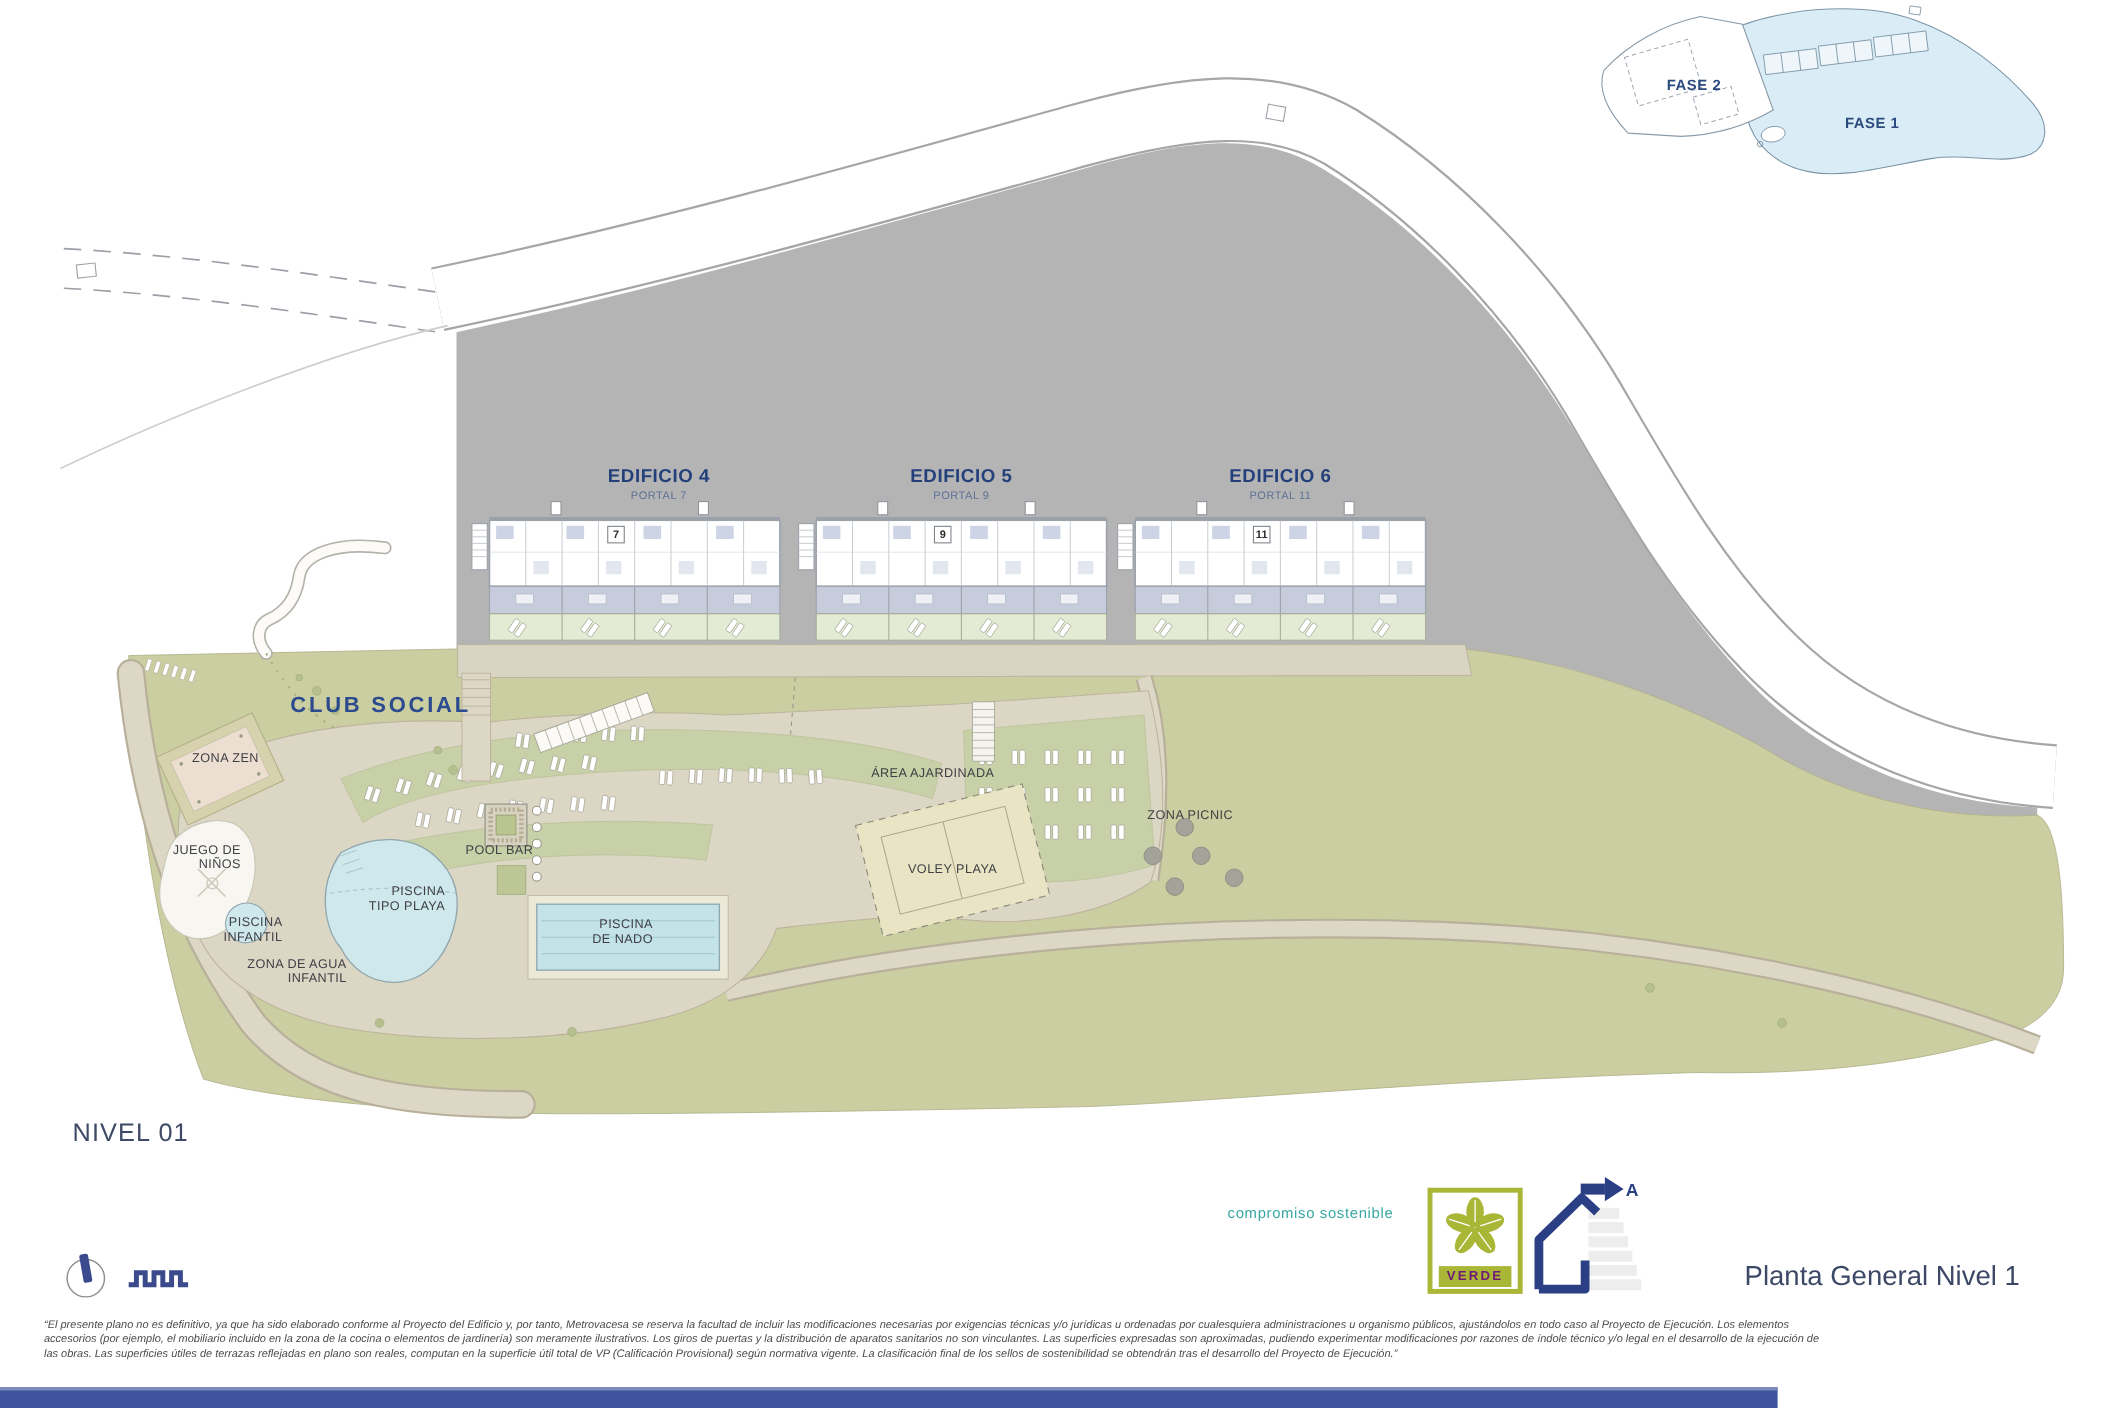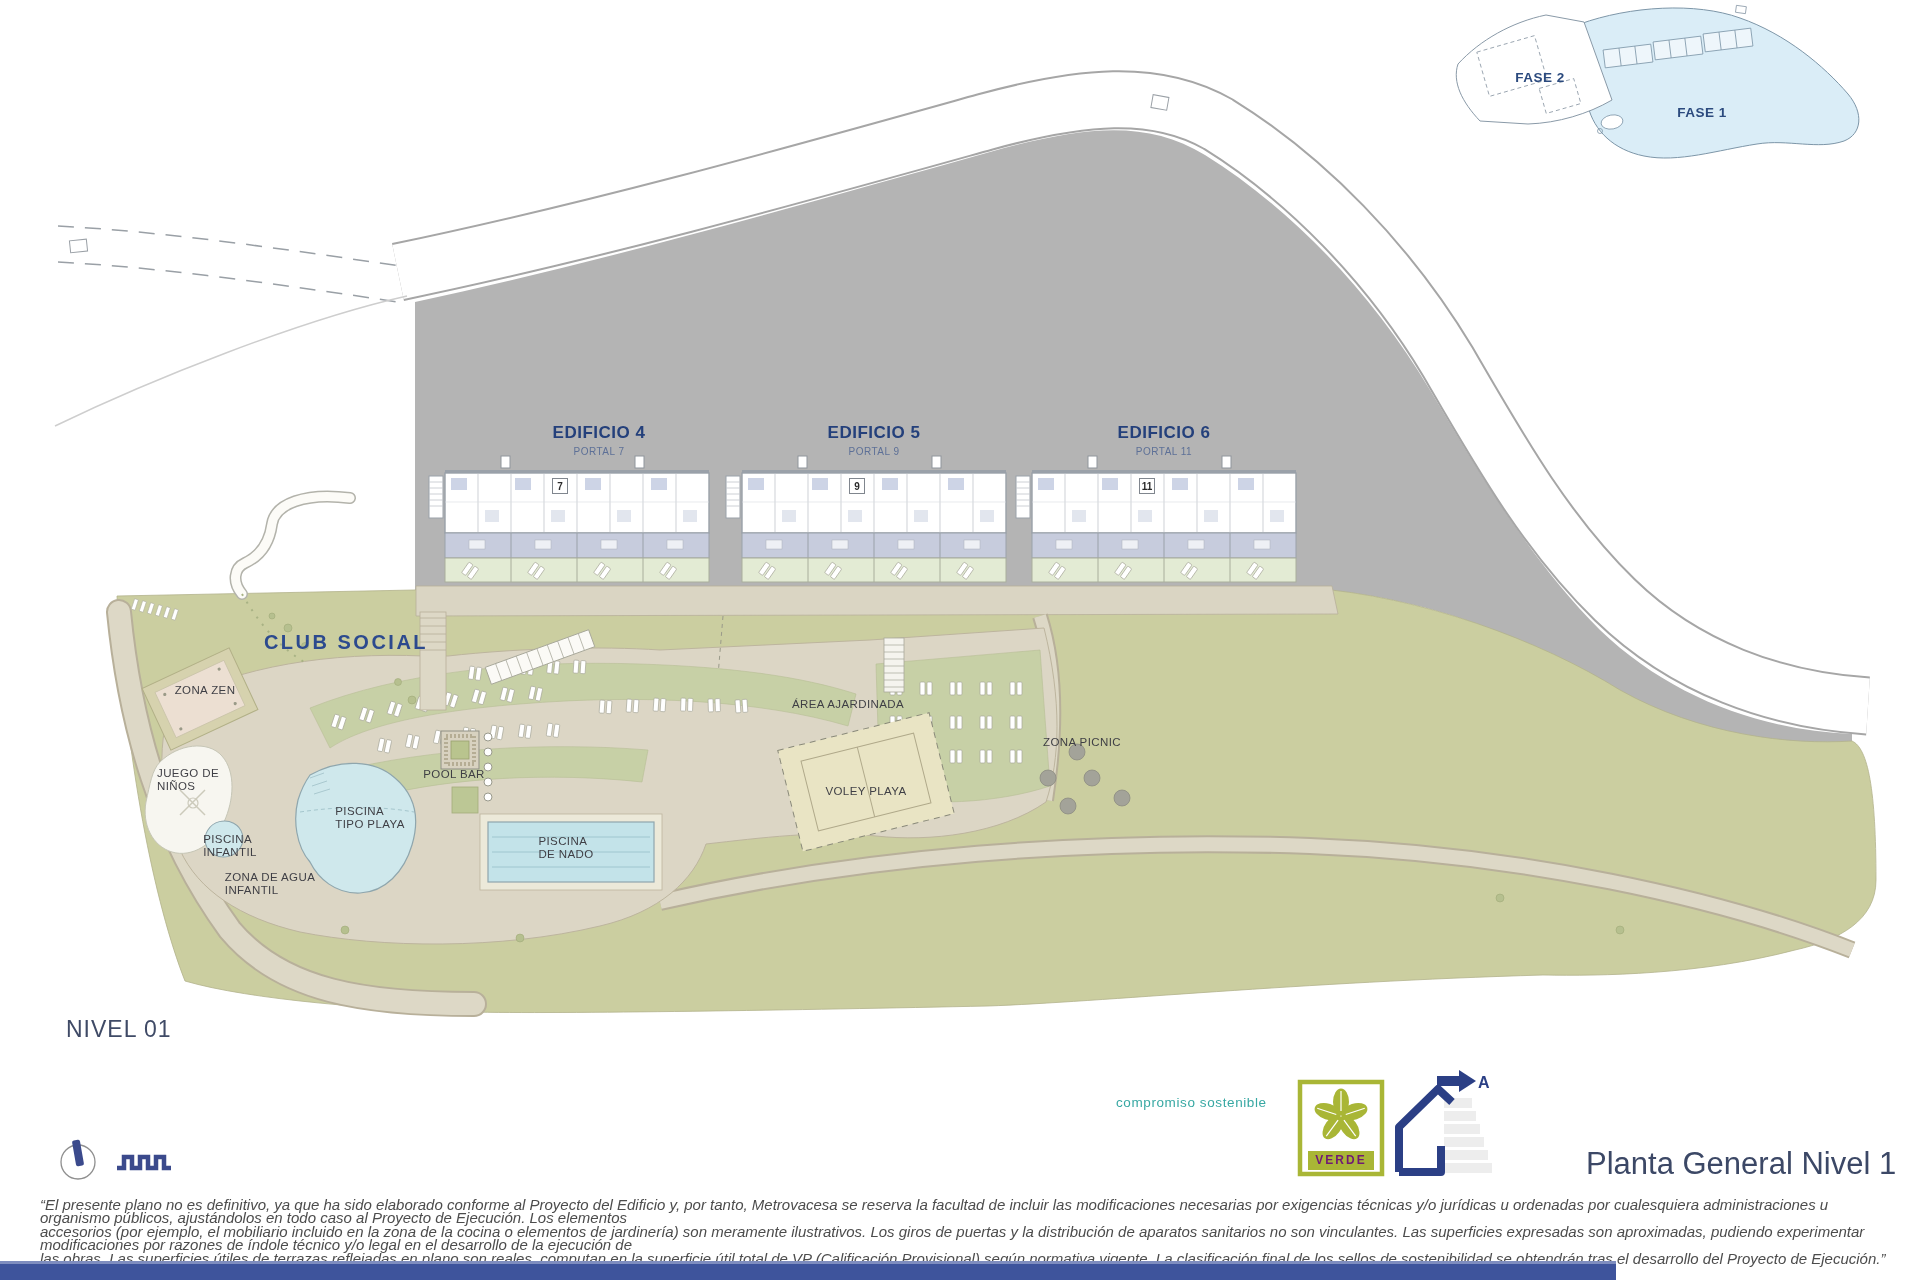--- a/index.html
+++ b/index.html
@@ -1,40 +1,40 @@
 <!DOCTYPE html>
 <html><head>
 <meta charset="utf-8">
 <style>
   html,body{margin:0;padding:0;background:#e9e9e9}
   .canvas{position:relative;width:1920px;height:1280px;background:#ffffff;
     font-family:"Liberation Sans",sans-serif;overflow:hidden}
   svg.plan{position:absolute;left:0;top:0;z-index:1}
-  .lbl{position:absolute;transform:translate(-50%,-50%);text-align:left;font-size:11.5px;
+  .lbl{position:absolute;transform:translate(-50%,-50%);text-align:right;font-size:11.5px;
     color:#3f3f45;letter-spacing:.4px;line-height:13px;white-space:nowrap;z-index:2}
   .lbl span{display:block}
   .lbl--title{font-size:20px;font-weight:bold;color:#2c4a8e;letter-spacing:2.5px}
   .bl{position:absolute;transform:translateX(-50%);text-align:center;z-index:2;white-space:nowrap}
   .bname{font-size:17px;font-weight:bold;color:#24407b;letter-spacing:.5px}
   .bportal{font-size:10px;color:#5d7097;margin-top:3px;letter-spacing:.5px}
   .chip{position:absolute;transform:translate(-50%,-50%);min-width:12px;height:14px;background:#fff;
     border:1px solid #80868e;font-size:10px;font-weight:bold;color:#2b2b2b;
     display:flex;align-items:center;justify-content:center;z-index:2;padding:0 1px}
   .fase{position:absolute;transform:translate(-50%,-50%);font-size:13.5px;font-weight:bold;
     color:#2b4a7e;letter-spacing:.5px;z-index:2;white-space:nowrap}
   .nivel{position:absolute;left:66px;top:1016px;font-size:23px;color:#3f4a66;letter-spacing:1px;z-index:2}
-  .planta{position:absolute;left:1586px;top:1146px;font-size:31px;color:#3c4866;z-index:2;white-space:nowrap}
+  .planta{position:absolute;left:1586px;top:1146px;font-size:25px;color:#3c4866;z-index:2;white-space:nowrap}
   .domum{position:absolute;left:1116px;top:1092px;z-index:2;text-align:center}
   .domum .word{font-size:56px;font-weight:bold;line-height:1;letter-spacing:-1px}
   .domum .t{color:#38a8a3}.domum .b{color:#2b3f85}
   .domum .tag{font-size:13.5px;color:#38a8a3;margin-top:3px;letter-spacing:.6px}
   .verde-label{position:absolute;left:1341px;top:1160px;transform:translate(-50%,-50%);
     color:#701a75;font-weight:bold;font-size:12px;letter-spacing:2px;z-index:2}
   .energy-a{position:absolute;left:1478px;top:1074px;color:#2b3f85;font-weight:bold;font-size:16px;z-index:2}
-  .disclaimer{position:absolute;left:40px;top:1198px;width:1850px;font-size:15px;line-height:13.4px;
+  .disclaimer{position:absolute;left:40px;top:1198px;width:1850px;font-size:10px;line-height:13.4px;
     font-style:italic;color:#4c4c4c;z-index:2}
   .disclaimer span{display:block}
   .bottombar{position:absolute;left:0;top:1261px;width:1616px;height:19px;background:#3e549c;
     border-top:3px solid #7e8dbf;box-sizing:border-box;z-index:2}
 </style>
 </head>
 <body>
 
 <div class="canvas">
 

